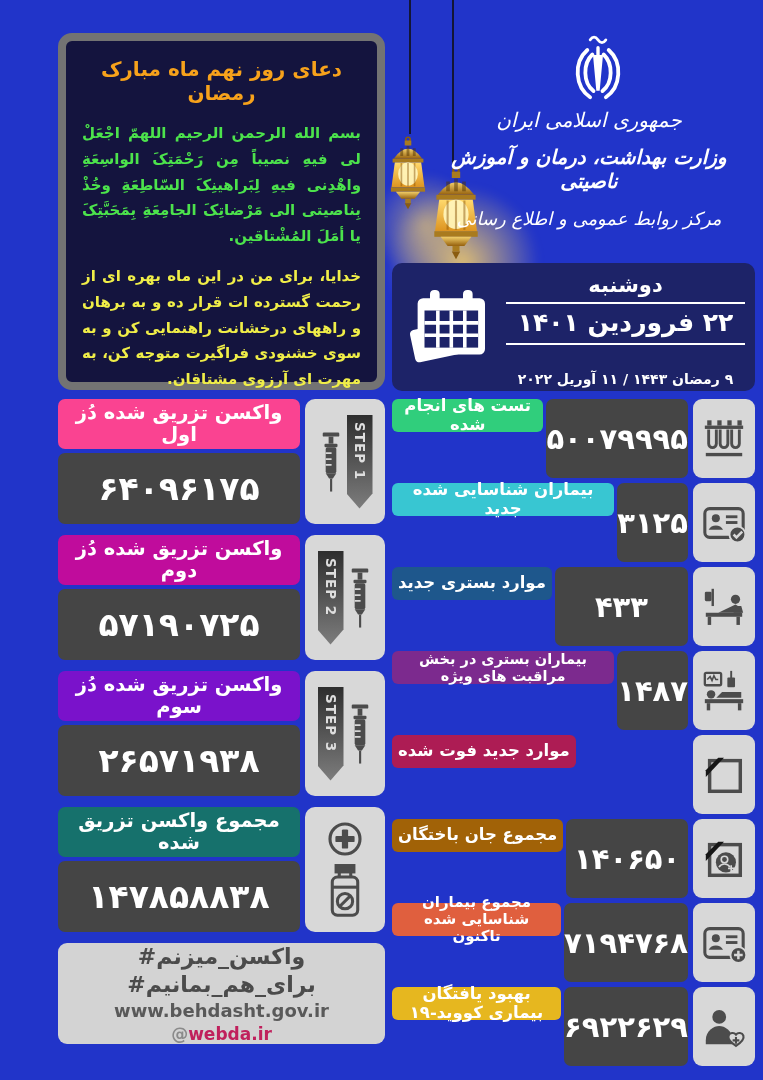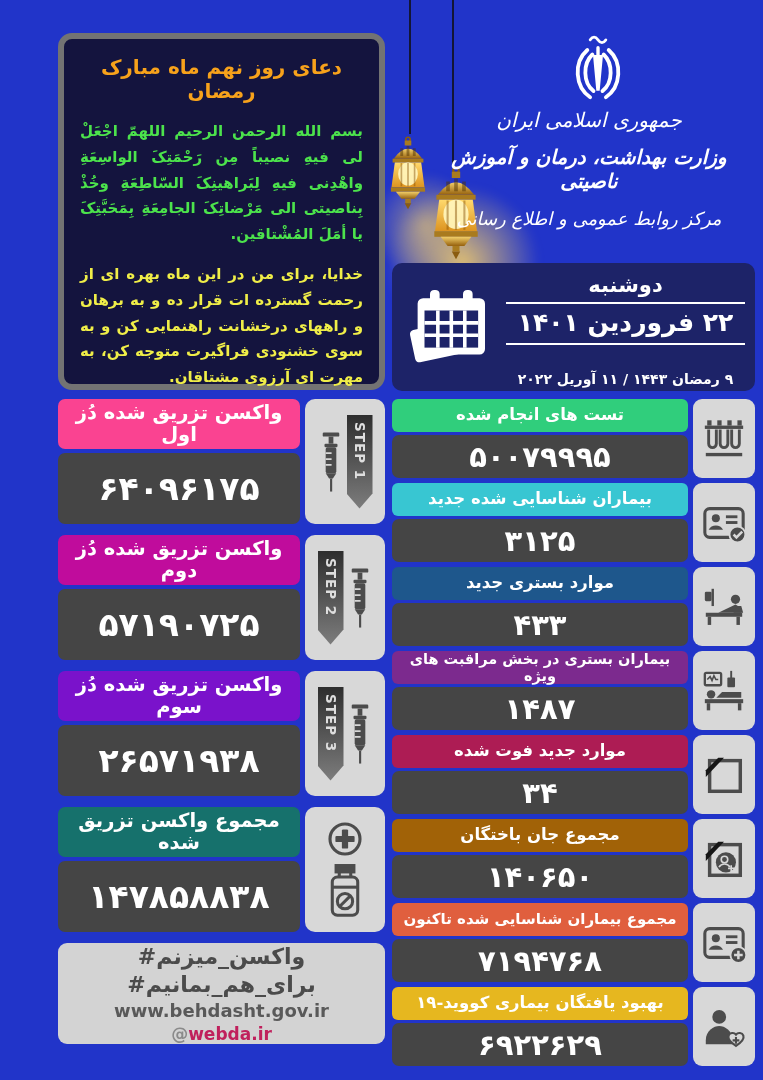--- a/index.html
+++ b/index.html
@@ -20,21 +20,21 @@
   .glow.gA{left:370px;top:170px;width:110px;height:110px;
     background:radial-gradient(circle,rgba(255,216,110,.55),rgba(255,216,110,0) 68%);filter:blur(3px);}
   .glow.gB{left:380px;top:180px;width:165px;height:165px;
     background:radial-gradient(circle,rgba(255,214,100,.85),rgba(255,214,100,0) 66%);filter:blur(4px);}
   .lantern{position:absolute;}
   .lantern.lA{left:386px;top:126px;width:44px;height:94px;}
   .lantern.lB{left:428px;top:158px;width:56px;height:110px;}
 
   
   .prayer-card{position:absolute;left:58px;top:33px;width:327px;height:357px;
-    background:var(--prayer-card-bg);border:6px solid #737373;border-radius:14px;
+    background:var(--prayer-card-bg);border:8px solid #737373;border-radius:14px;
     padding:16px 16px 10px;direction:rtl;text-align:center;}
   .prayer-title{color:var(--title-orange);font-size:20px;font-weight:bold;margin-bottom:16px;}
   .prayer-arabic{color:var(--dua-green);font-size:15px;line-height:1.72;text-align:justify;
     text-align-last:right;font-weight:bold;margin-bottom:14px;}
   .prayer-translation{color:var(--translation-yellow);font-size:15px;line-height:1.72;
     text-align:justify;text-align-last:right;font-weight:bold;}
 
   
   .emblem{position:absolute;left:560px;top:32px;width:76px;height:72px;color:#fff;}
   .ministry{position:absolute;left:430px;top:108px;width:318px;text-align:center;color:#fff;
@@ -69,21 +69,21 @@
   .icon-box{background:var(--icon-box-bg);border-radius:10px;color:var(--icon-glyph);
     display:flex;align-items:center;justify-content:center;}
   .vicon{width:80px;gap:3px;}
   .vicon.col{flex-direction:column;gap:6px;}
   .ribbon{width:26px;height:94px;background:linear-gradient(to bottom,#2e2e2e,#7d7d7d);
     color:#dedede;clip-path:polygon(0 0,100% 0,100% 84%,50% 100%,0 84%);
     writing-mode:vertical-rl;font-size:13.5px;font-weight:bold;letter-spacing:1px;
     display:flex;align-items:center;padding-top:7px;}
 
   .crow{display:flex;gap:5px;height:79px;}
-  .ctext{flex:1;display:flex;flex-direction:column;gap:3px;}
+  .ctext{flex:1;display:flex;flex-direction:row;gap:3px;}
   .cheader{height:33px;font-size:16.5px;border-radius:6px;padding:0 6px;}
   .cnumber{font-size:29px;letter-spacing:1px;}
   .cicon{width:62px;border-radius:9px;}
 
   
   .footer-card{height:101px;background:var(--footer-box-bg);border-radius:9px;
     display:flex;flex-direction:column;align-items:center;justify-content:center;color:#4b4b4b;}
   .hashtag{direction:ltr;font-size:22px;font-weight:bold;line-height:28px;}
   .website{font-size:18px;font-weight:bold;line-height:24px;color:#595959;}
   .social{font-size:17px;font-weight:bold;line-height:22px;direction:ltr;}
@@ -394,21 +394,20 @@
         <div class="icon-box cicon">
           <svg width="46" height="46" viewBox="0 0 48 48">
               <use href="#icu-bed-shape"></use>
             </svg>
         </div>
       </div>
 
       <div class="crow">
         <div class="ctext">
           <div class="stat-header cheader" style="background-color: rgb(173, 28, 84);">موارد جدید فوت شده</div>
-          <div class="num-box cnumber">۳۴</div>
         </div>
         <div class="icon-box cicon">
           <svg width="46" height="46" viewBox="0 0 48 48">
               <use href="#frame-ribbon-shape"></use>
             </svg>
         </div>
       </div>
 
       <div class="crow">
         <div class="ctext">

